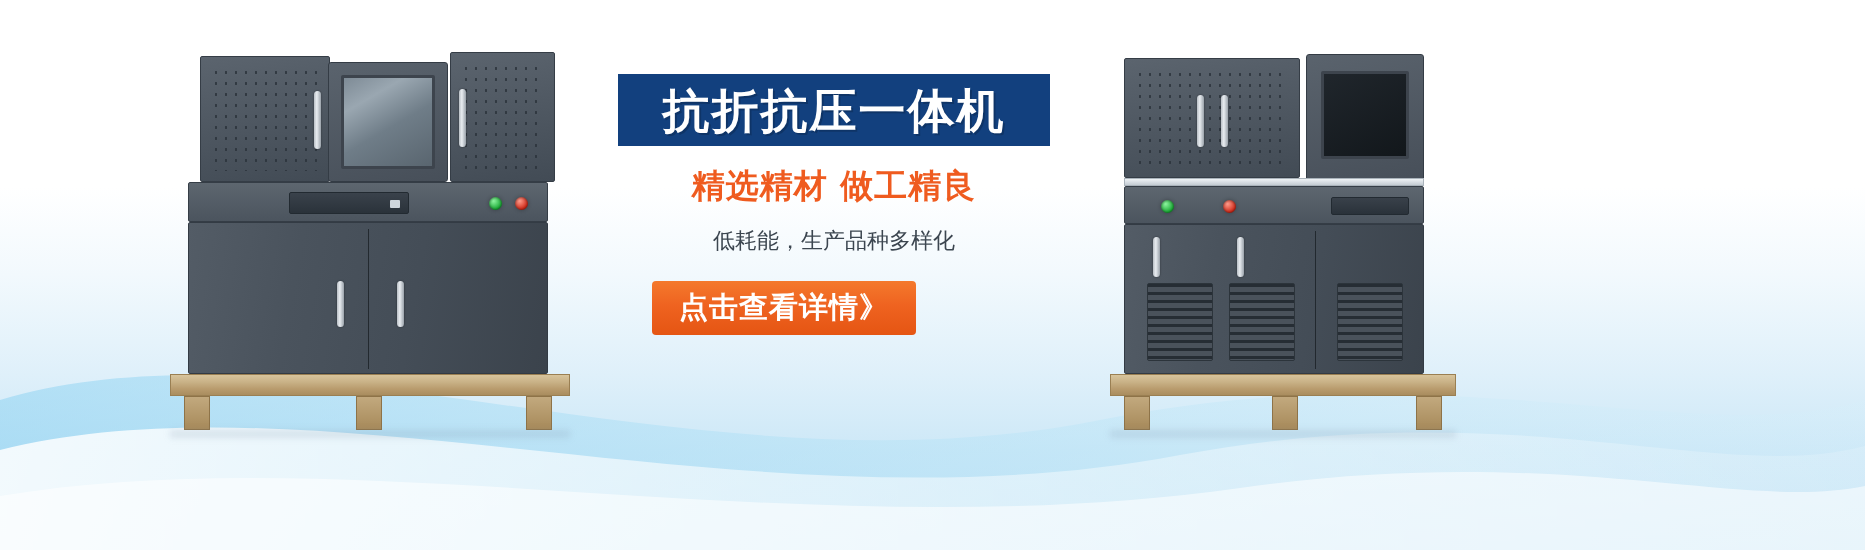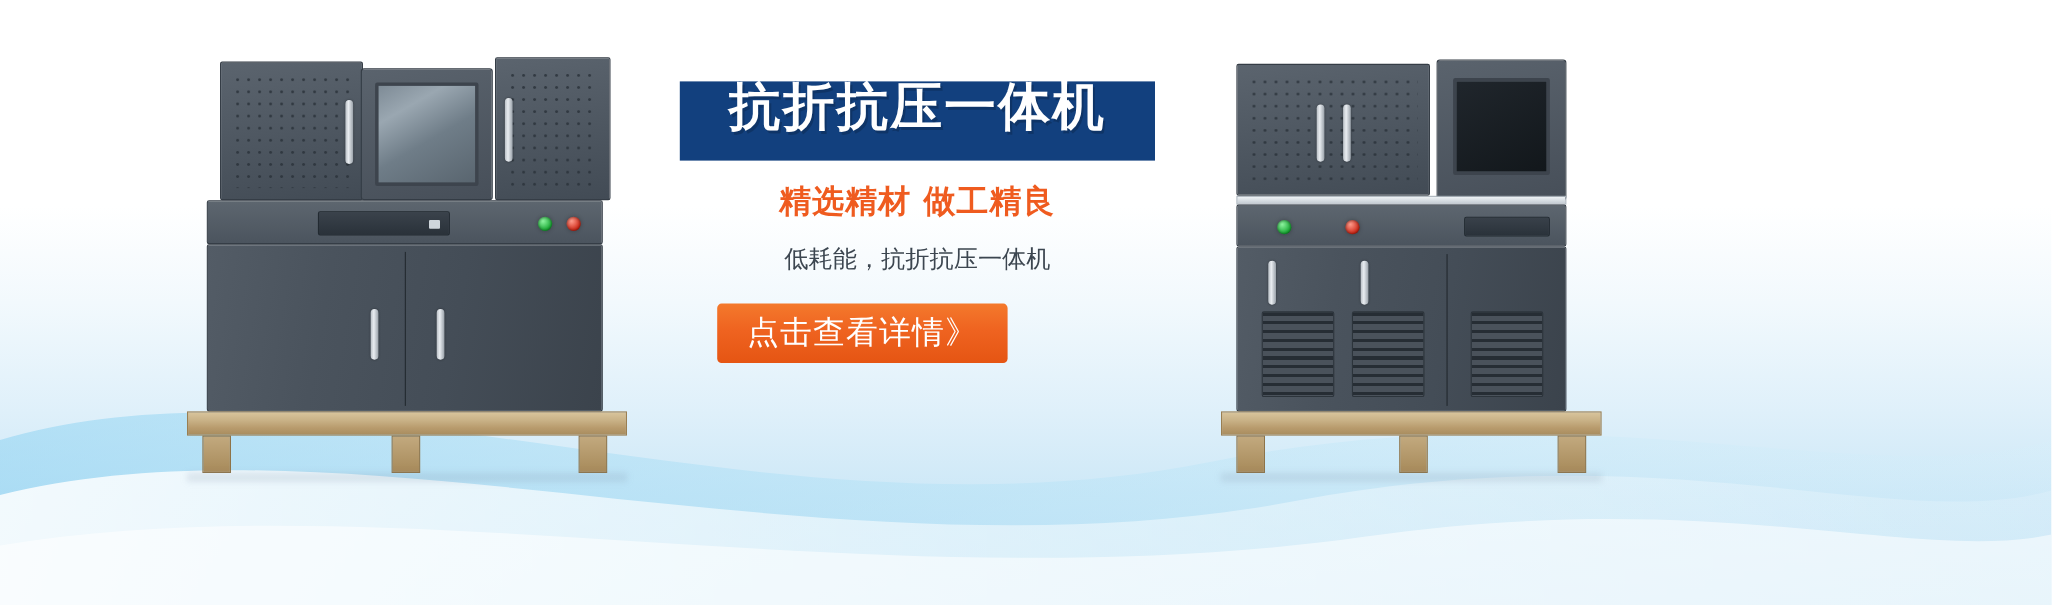--- a/index.html
+++ b/index.html
@@ -115,38 +115,38 @@
     position: absolute;
     left: 618px;
     top: 74px;
     width: 470px;
   }
   .title-bar {
     background: #12407e;
     width: 432px;
     height: 72px;
     display: flex;
-    align-items: flex-start;
+    align-items: center;
     justify-content: center;
   }
   .title-bar .title-text {
     color: #ffffff;
     font-size: 47px;
     font-weight: bold;
     letter-spacing: 2px;
     line-height: 1;
     text-shadow: 2px 2px 0 rgba(0,0,0,.18);
     white-space: nowrap;
   }
   .line-orange {
     margin-top: 22px;
     text-align: center;
     width: 432px;
     color: #ef5b1f;
-    font-size: 29px;
+    font-size: 33px;
     font-weight: bold;
     letter-spacing: 1px;
     line-height: 1.1;
     white-space: nowrap;
   }
   .line-blue {
     margin-top: 16px;
     text-align: center;
     width: 432px;
     color: #12407e;
@@ -168,21 +168,21 @@
   .cta {
     margin-top: 20px;
     margin-left: 34px;
     width: 264px;
     height: 54px;
     background: linear-gradient(180deg,#f4792c 0%,#ef6320 45%,#e55513 100%);
     border: none;
     border-radius: 4px;
     color: #ffffff;
     font-size: 29px;
-    font-weight: normal;
+    font-weight: bold;
     letter-spacing: 1px;
     cursor: pointer;
     font-family: "DejaVu Sans", "Liberation Sans", sans-serif;
     display: flex;
     align-items: center;
     justify-content: center;
     white-space: nowrap;
   }
 </style>
 </head>
@@ -284,19 +284,19 @@
   <div class="copy">
 
     <div class="title-bar">
       <span class="title-text">抗折抗压一体机</span>
     </div>
 
     <div class="line-orange">精选精材 做工精良</div>
 
 
     <div class="desc">
-      <div>低耗能，抗折抗压一体机</div>
+      <div>低耗能，生产品种多样化</div>
     </div>
 
     <button class="cta">点击查看详情》</button>
   </div>
 
 </div>
 
 </body></html>

